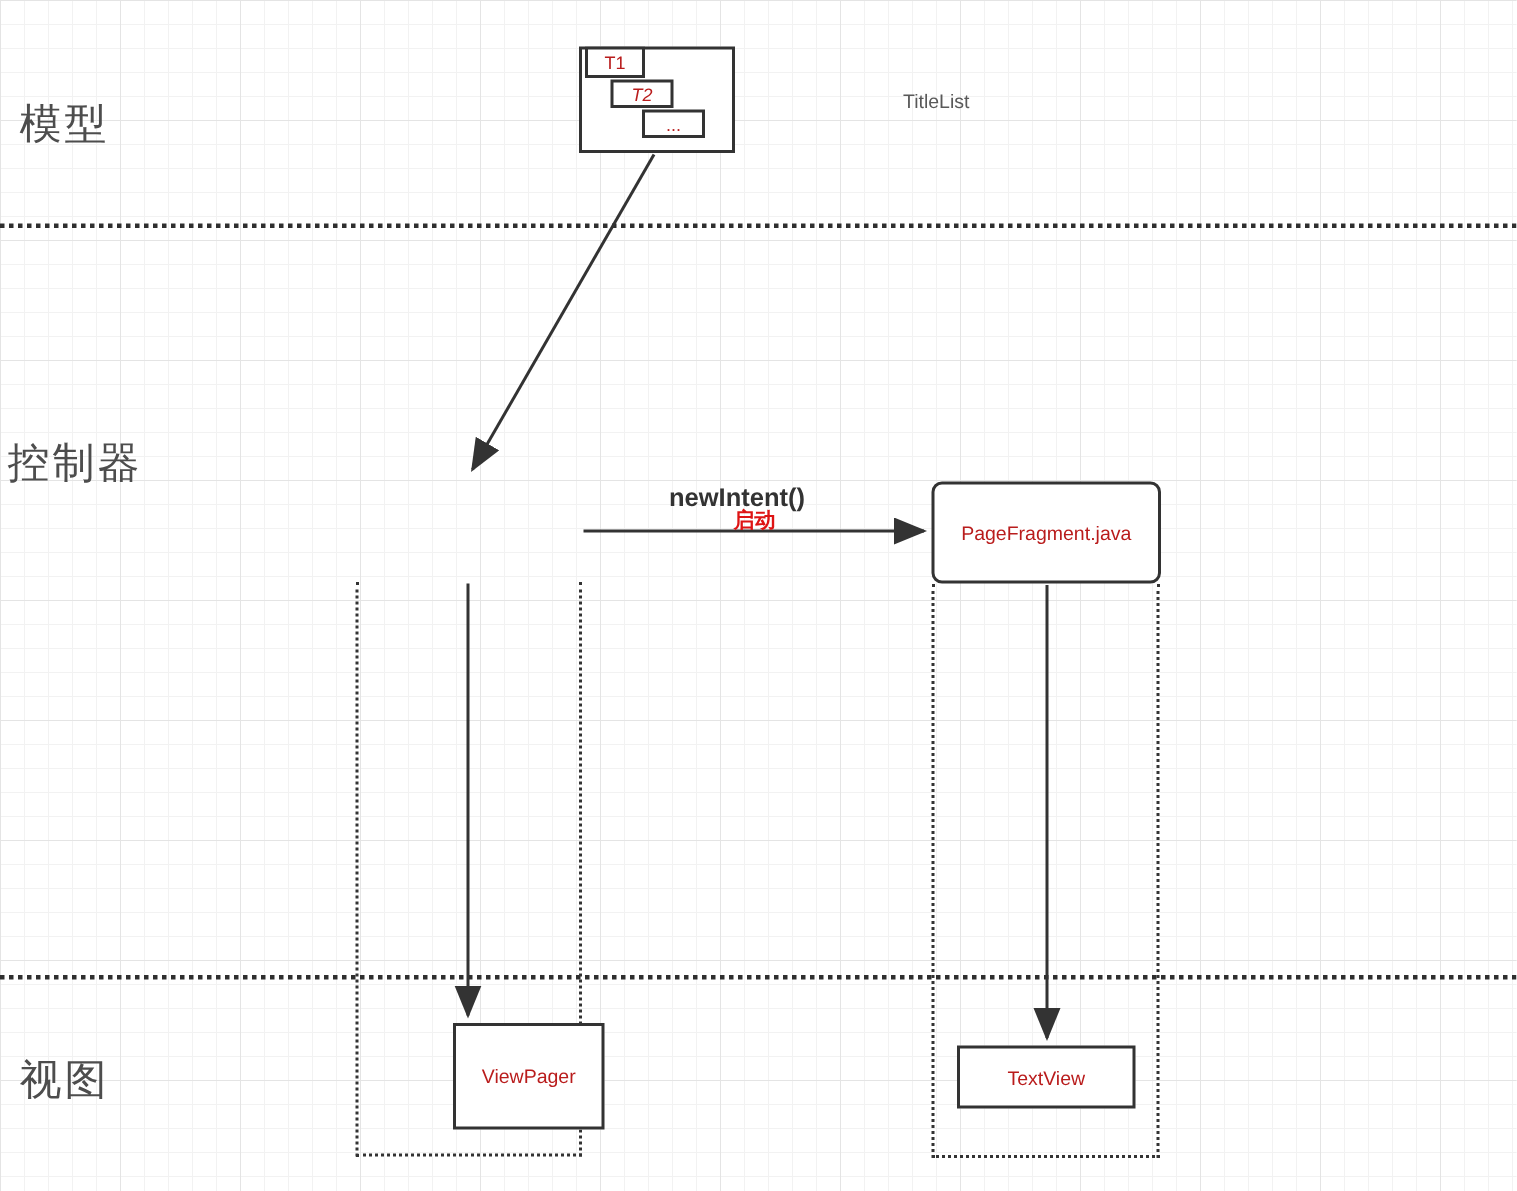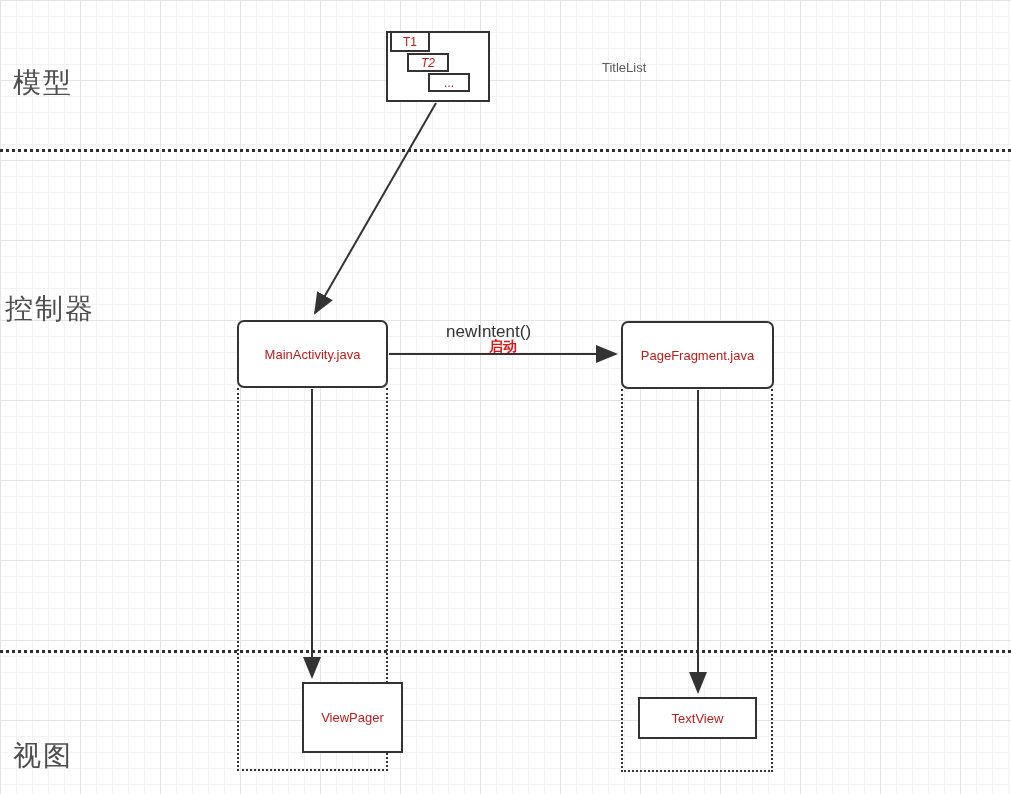--- a/index.html
+++ b/index.html
@@ -30,43 +30,42 @@
     color:#b91c1c;font-size:13px;z-index:2;white-space:nowrap;box-sizing:content-box;
   }
   .rounded{border-radius:7px;}
   .mini{font-size:12px;z-index:3;}
   .dotted-rect{
     position:absolute;border:2px dotted #333333;border-top:none;
     z-index:1;box-sizing:content-box;
   }
   .free-label{position:absolute;z-index:4;white-space:nowrap;}
   #titlelist-label{left:566px;top:60px;font-size:13px;color:#595959;margin-left:36px;}
-  #newintent-label{left:446px;top:322px;font-size:17px;color:#333333;}
+  #newintent-label{left:446px;top:322px;font-size:17px;color:#333333;font-weight:bold;}
   #launch-label{left:489px;top:338px;font-size:14px;font-weight:bold;color:#de1414;}
   svg.edges{position:absolute;left:0;top:0;z-index:3;pointer-events:none;}
 </style>
 </head>
 <body>
 
 <div class="canvas">
 
   <div class="divider" style="top:149px;"></div>
   <div class="divider" style="top:650px;"></div>
 
   <div class="section-label" style="left:13px;top:64px;">模型</div>
   <div class="section-label" style="left:5px;top:290px;">控制器</div>
-  <div class="section-label" style="left:13px;top:701px;margin-top:36px;">视图</div>
+  <div class="section-label" style="left:13px;top:701px;">视图</div>
 
   <div class="node" style="left:386px;top:31px;width:100px;height:67px;"></div>
   <div class="node mini" style="left:390px;top:31px;width:36px;height:17px;">T1</div>
   <div class="node mini" style="left:407px;top:53px;width:38px;height:15px;font-style:italic;">T2</div>
   <div class="node mini" style="left:428px;top:73px;width:38px;height:15px;">...</div>
   <div class="free-label" id="titlelist-label">TitleList</div>
 
-  <div class="node rounded" style="left:237px;top:320px;width:147px;height:64px;">MainActivity.java</div>
   <div class="node rounded" style="left:621px;top:321px;width:149px;height:64px;">PageFragment.java</div>
 
   <div class="dotted-rect" style="left:237px;top:388px;width:147px;height:381px;"></div>
   <div class="dotted-rect" style="left:621px;top:389px;width:148px;height:381px;"></div>
 
   <div class="node" style="left:274px;top:682px;width:97px;height:67px;margin-left:28px;">ViewPager</div>
   <div class="node" style="left:638px;top:697px;width:115px;height:38px;">TextView</div>
 
   <div class="free-label" id="newintent-label">newIntent()</div>
   <div class="free-label" id="launch-label">启动</div>

